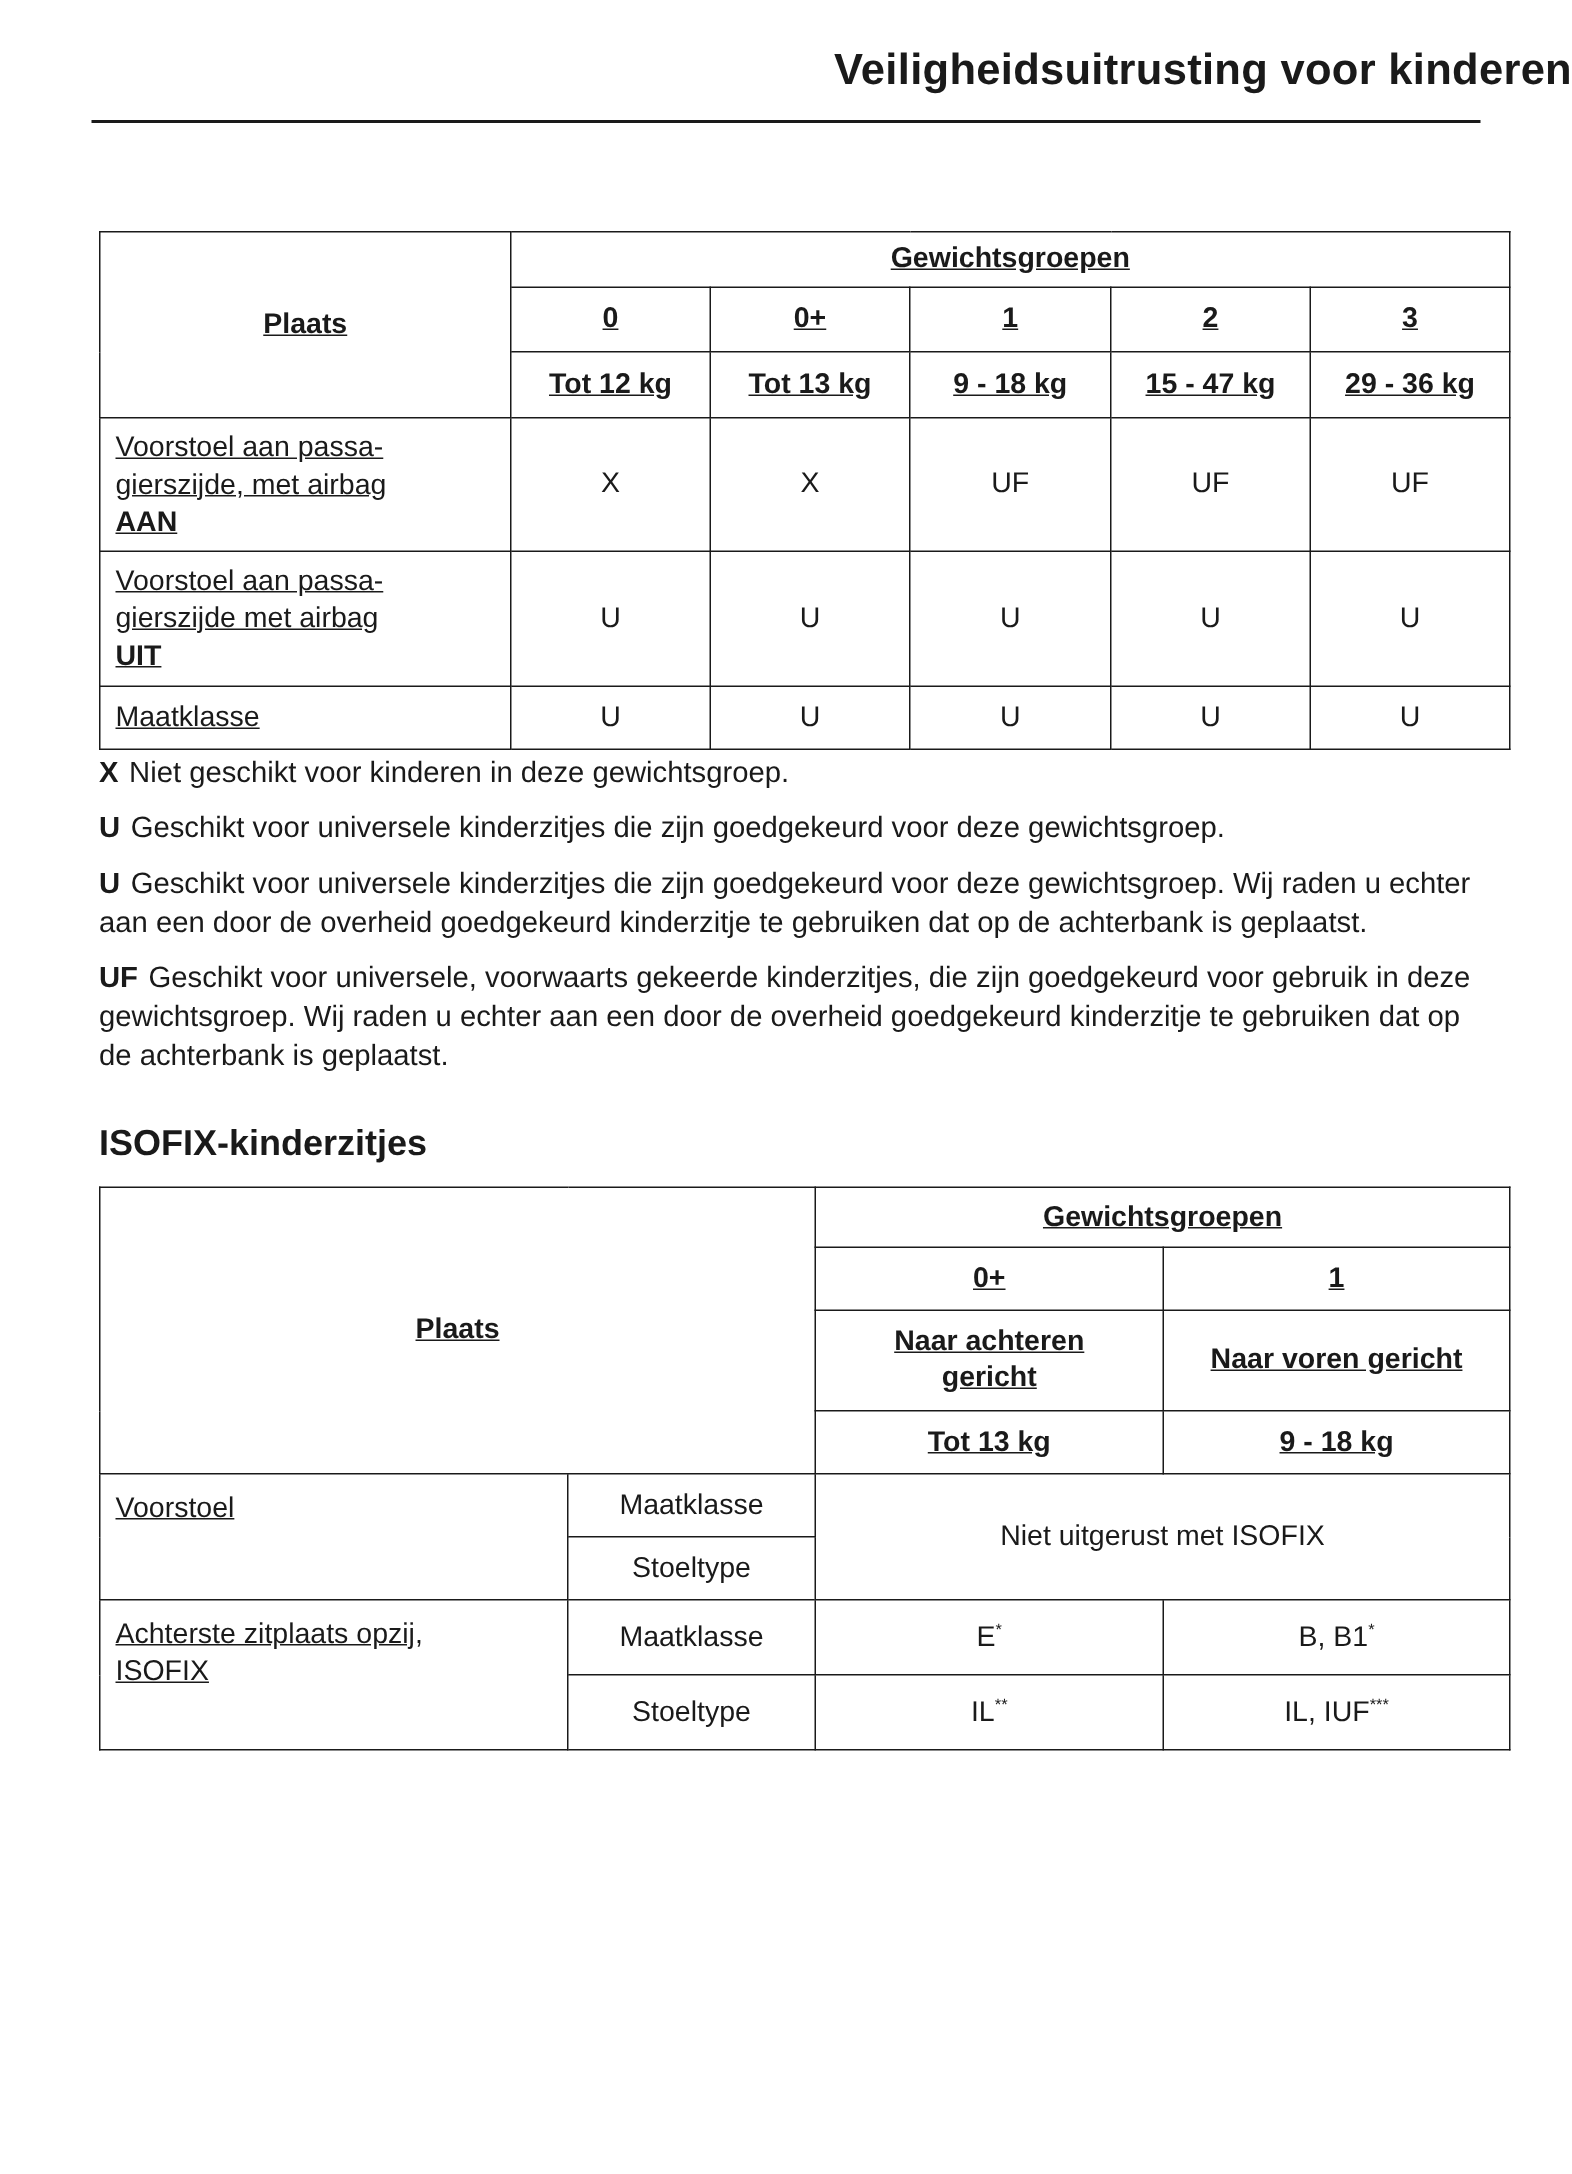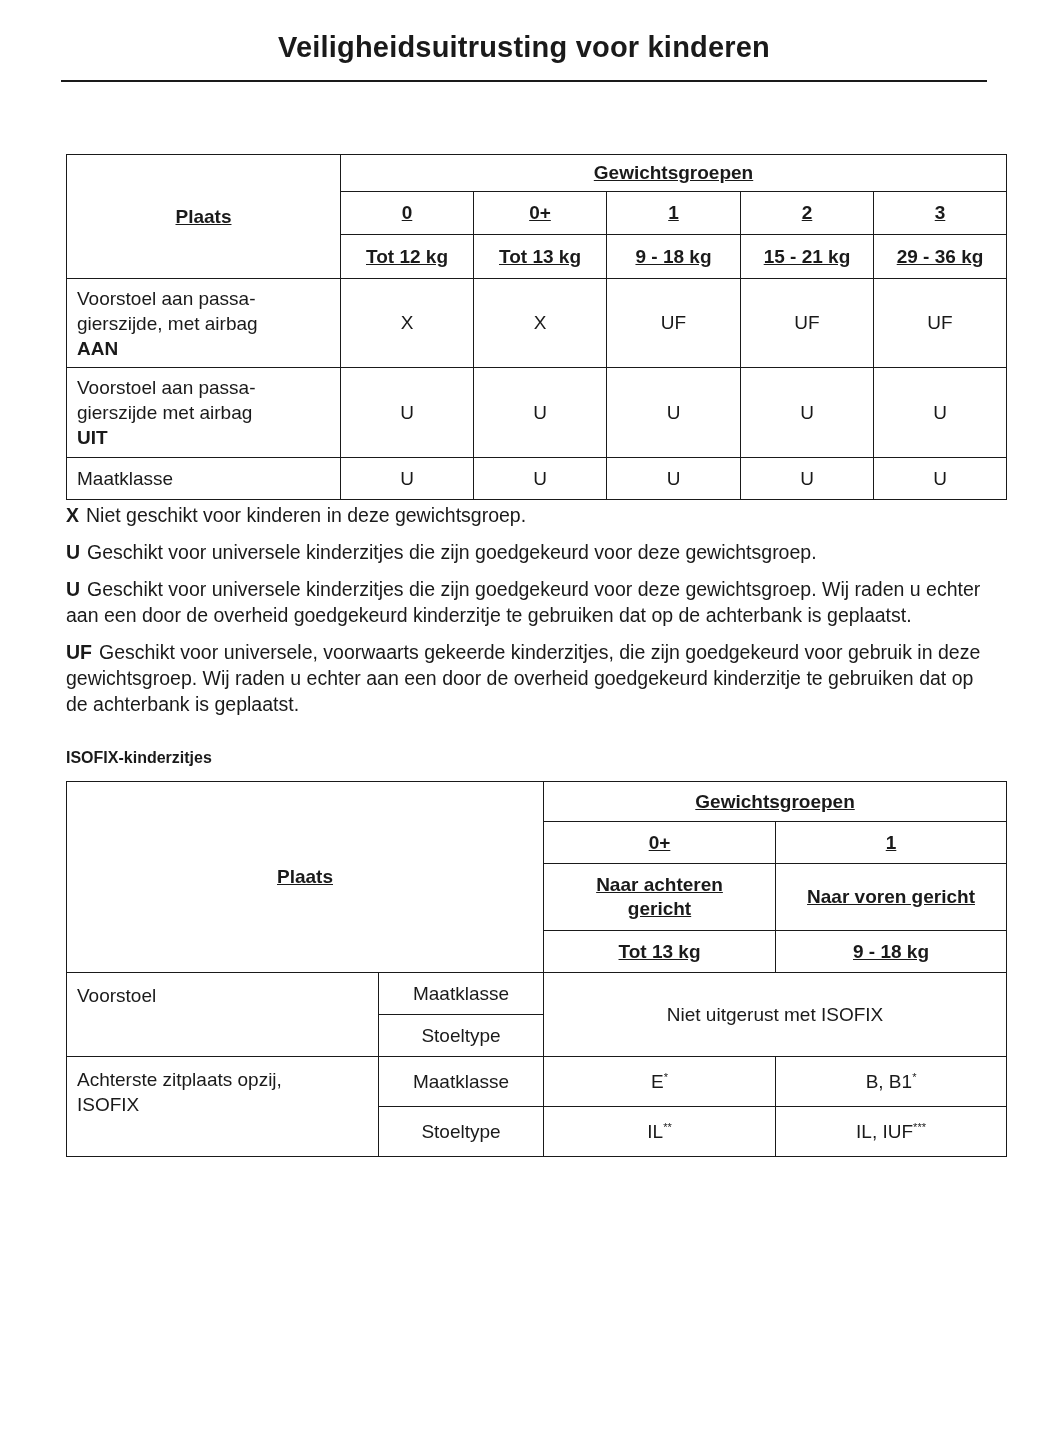--- a/index.html
+++ b/index.html
@@ -11,21 +11,21 @@
   }
   .page {
     position: relative;
     width: 1048px;
     height: 1449px;
     background: #ffffff;
     box-sizing: border-box;
     overflow: hidden;
   }
   .title {
-    text-align: center;
+    text-align: right;
     font-weight: bold;
     font-size: 29px;
     letter-spacing: 0.2px;
     padding-top: 31px;
     margin: 0;
   }
   .title-rule {
     border: none;
     border-bottom: 2px solid #1a1a1a;
     margin: 16px 61px 0 61px;
@@ -43,37 +43,38 @@
     box-sizing: border-box;
   }
   .hdr { font-weight: bold; text-align: center; vertical-align: middle; text-decoration: underline; }
   .val { text-align: center; vertical-align: middle; }
   .lbl {
     text-align: left;
     vertical-align: middle;
     padding-left: 10px;
     white-space: pre-line;
     line-height: 25px;
+    text-decoration: underline;
   }
   .lbl b { display: block; }
   .top { vertical-align: top; padding-top: 10px; }
   .prewrap { white-space: pre-line; line-height: 24px; }
   .tbl1 { margin-top: 72px; }
   .tbl1 tr.hr1 { height: 37px; }
   .tbl1 tr.hr2 { height: 43px; }
   .tbl1 tr.hr3 { height: 44px; }
   .tbl1 tr.br1 { height: 89px; }
   .tbl1 tr.br2 { height: 90px; }
   .tbl1 tr.br3 { height: 42px; }
   .notes { margin: 2px 66px 0 66px; font-size: 19.5px; }
   .notes p { margin: 0 0 11px 0; line-height: 26px; }
   .notes b { margin-right: 7px; }
   .isofix-heading {
     margin: 32px 0 0 66px;
-    font-size: 16px;
+    font-size: 24px;
     font-weight: bold;
   }
   .tbl2 { margin-top: 14px; }
   .tbl2 tr.hr1 { height: 40px; }
   .tbl2 tr.hr2 { height: 42px; }
   .tbl2 tr.hr3 { height: 67px; }
   .tbl2 tr.hr4 { height: 42px; }
   .tbl2 tr.br1 { height: 42px; }
   .tbl2 tr.br2 { height: 42px; }
   .tbl2 tr.br3 { height: 50px; }
@@ -114,21 +115,21 @@
       <td class="hdr">0</td>
       <td class="hdr">0+</td>
       <td class="hdr">1</td>
       <td class="hdr">2</td>
       <td class="hdr">3</td>
     </tr>
     <tr class="hr3">
       <td class="hdr">Tot 12 kg</td>
       <td class="hdr">Tot 13 kg</td>
       <td class="hdr">9 - 18 kg</td>
-      <td class="hdr">15 - 21 kg</td>
+      <td class="hdr">15 - 47 kg</td>
       <td class="hdr">29 - 36 kg</td>
     </tr>
     <tr class="br1">
       <td class="lbl"><span>Voorstoel aan passa-
 gierszijde, met airbag</span><b>AAN</b></td>
       <td class="val">X</td>
       <td class="val">X</td>
       <td class="val">UF</td>
       <td class="val">UF</td>
       <td class="val">UF</td>

